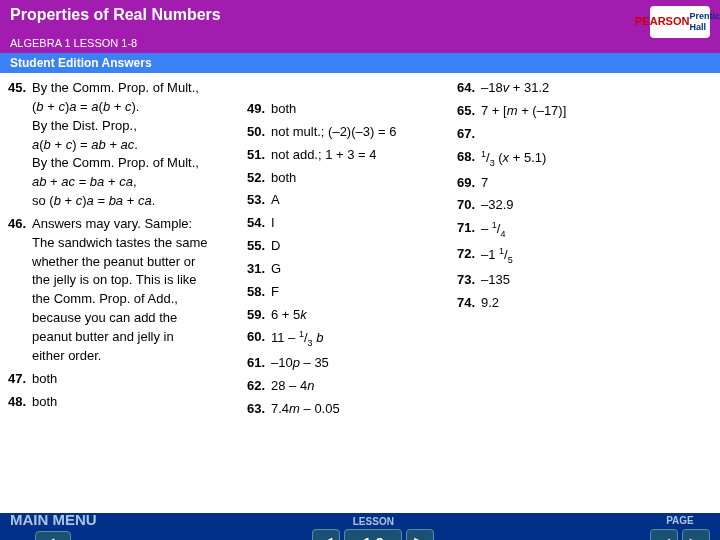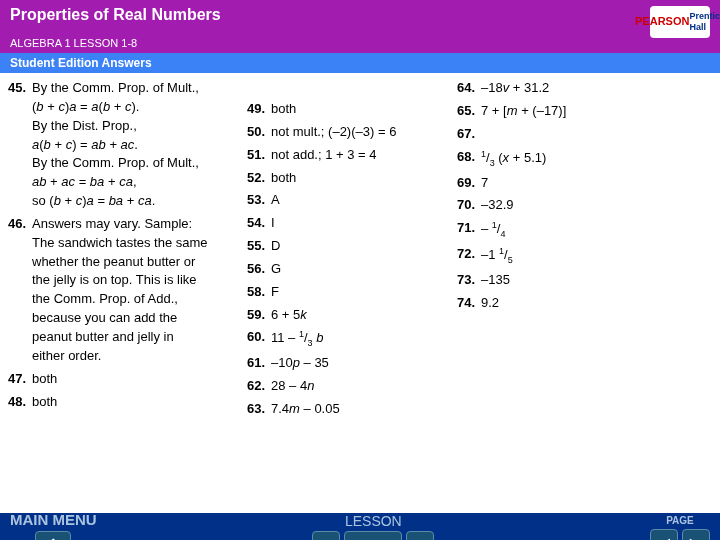--- a/index.html
+++ b/index.html
@@ -226,21 +226,21 @@
     </div>
     <div class="answer-item">
       <span class="answer-num bold">54.</span>
       <span class="answer-text">I</span>
     </div>
     <div class="answer-item">
       <span class="answer-num bold">55.</span>
       <span class="answer-text">D</span>
     </div>
     <div class="answer-item">
-      <span class="answer-num bold">56.</span>
+      <span class="answer-num bold">31.</span>
       <span class="answer-text">G</span>
     </div>
     <div class="answer-item">
       <span class="answer-num bold">58.</span>
       <span class="answer-text">F</span>
     </div>
     <div class="answer-item">
       <span class="answer-num bold">59.</span>
       <span class="answer-text">6 + 5<span class="italic">k</span></span>
     </div>
@@ -310,21 +310,21 @@
 </div>
 
 <div class="footer">
   <div style="display:flex;flex-direction:column;align-items:center;gap:3px;">
     <span style="color:#aac4e0;font-size:15px;font-weight:bold;">MAIN MENU</span>
     <button class="nav-arrow" style="width:36px;height:30px;font-size:18px;">⌃</button>
   </div>
 
   <div class="footer-nav">
     <div style="display:flex;flex-direction:column;align-items:center;gap:2px;">
-      <span style="color:#aac4e0;font-size:14px;font-weight:normal;">LESSON</span>
+      <span style="color:#aac4e0;font-size:10px;font-weight:bold;">LESSON</span>
       <div style="display:flex;gap:4px;align-items:center;">
         <button class="nav-arrow">◀</button>
         <div class="footer-lesson-box">1-8</div>
         <button class="nav-arrow">▶</button>
       </div>
     </div>
   </div>
 
   <div style="display:flex;flex-direction:column;align-items:center;gap:3px;">
     <span style="color:#aac4e0;font-size:10px;font-weight:bold;">PAGE</span>

